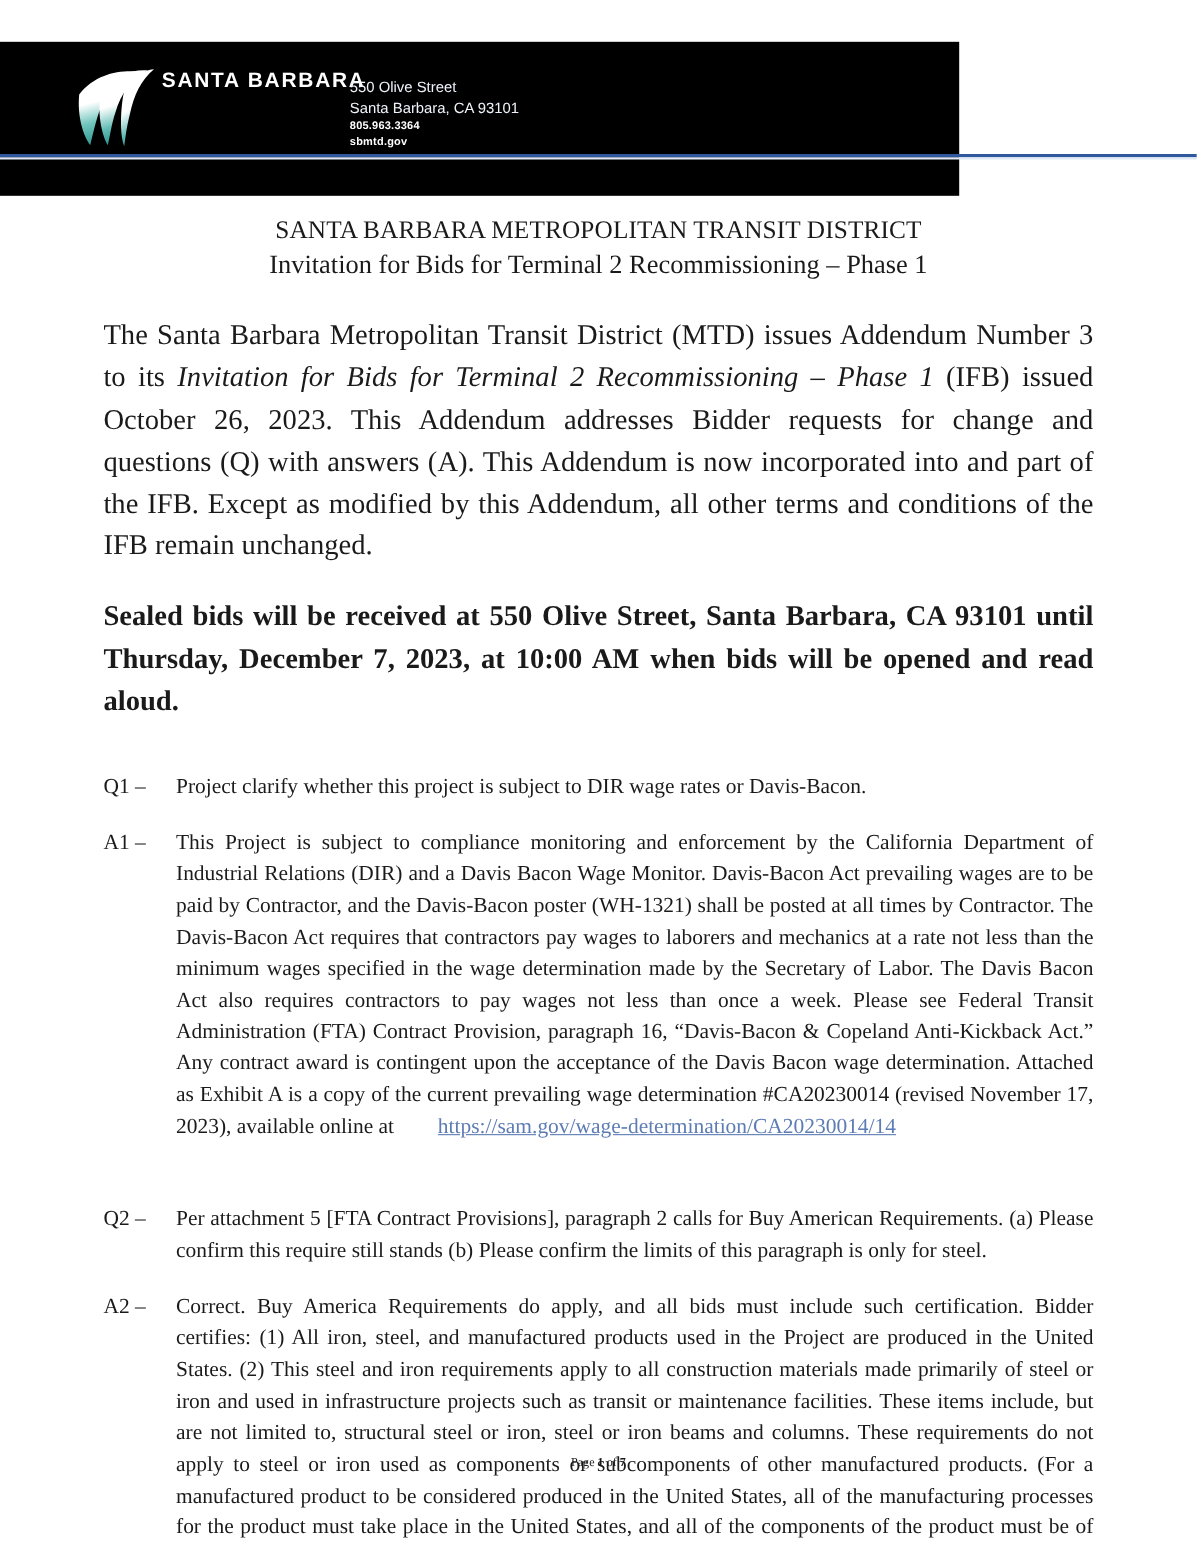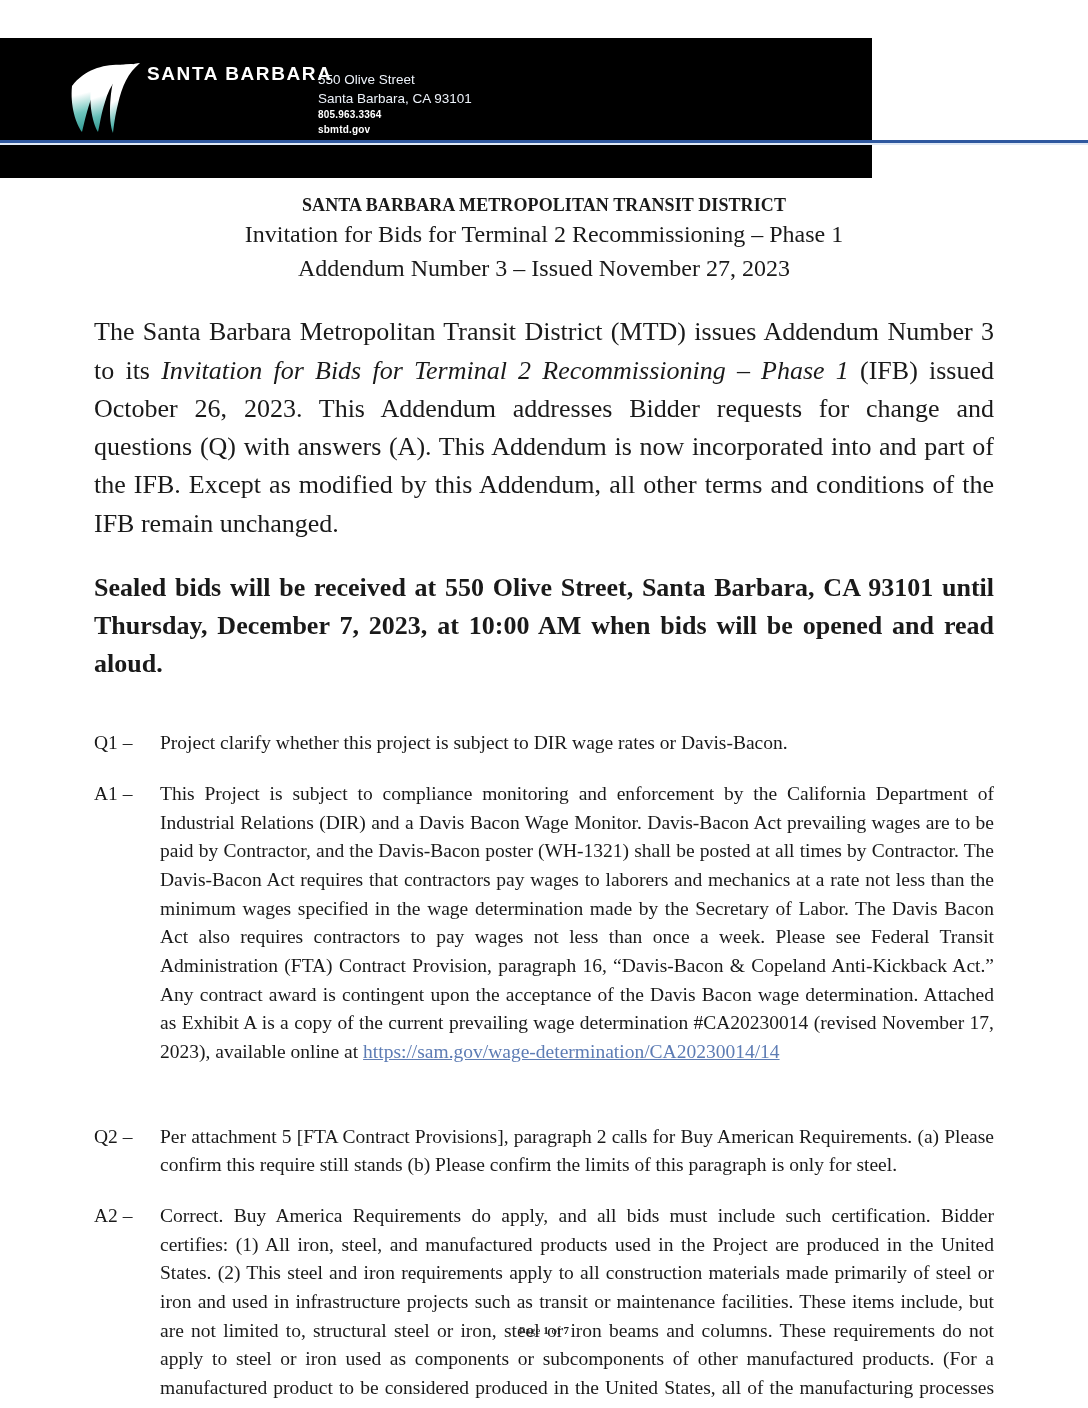--- a/index.html
+++ b/index.html
@@ -104,22 +104,22 @@
   .content {
     width: 900px;
     margin: 0 auto;
     padding-top: 48px;
   }
 
   .title-block {
     text-align: center;
   }
   .title-1 {
-    font-weight: bold;
-    font-size: 18px;
+    font-weight: normal;
+    font-size: 23px;
     letter-spacing: 0.1px;
     line-height: 1.35;
   }
   .title-2, .title-3 {
     font-size: 24px;
     line-height: 1.42;
   }
 
   .para {
     text-align: justify;
@@ -151,20 +151,21 @@
   }
   .qa-text {
     flex: 1 1 auto;
     text-align: justify;
   }
 
   a.doclink {
     color: #5d7cb4;
     text-decoration: underline;
     word-break: break-all;
+    margin-left: 35px;
   }
 
   .gap-lg { height: 34px; }
 
   .footer {
     position: absolute;
     top: 1324px;
     left: 0;
     width: 1088px;
     text-align: center;
@@ -218,21 +219,20 @@
 </div>
 <div class="banner-underline"></div>
 <div class="banner-underline2"></div>
 
 <div class="page">
   <div class="content">
 
     <div class="title-block">
       <div class="title-1">SANTA BARBARA METROPOLITAN TRANSIT DISTRICT</div>
       <div class="title-2">Invitation for Bids for Terminal 2 Recommissioning – Phase 1</div>
-      <div class="title-3">Addendum Number 3 – Issued November 27, 2023</div>
     </div>
 
     <p class="para"><span>The Santa Barbara Metropolitan Transit District (MTD) issues Addendum Number 3 to its </span><i>Invitation for Bids for Terminal 2 Recommissioning – Phase 1</i><span> (IFB) issued October 26, 2023. This Addendum addresses Bidder requests for change and questions (Q) with answers (A). This Addendum is now incorporated into and part of the IFB. Except as modified by this Addendum, all other terms and conditions of the IFB remain unchanged.</span></p>
 
     <p class="para bold">Sealed bids will be received at 550 Olive Street, Santa Barbara, CA 93101 until Thursday, December 7, 2023, at 10:00 AM when bids will be opened and read aloud.</p>
 
     <div class="qa-block">
 
       <div class="qa-row">
         <div class="qa-label">Q1 –</div>

